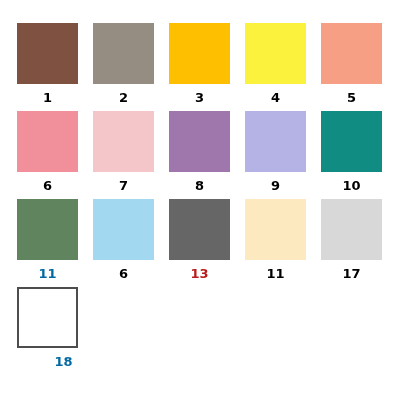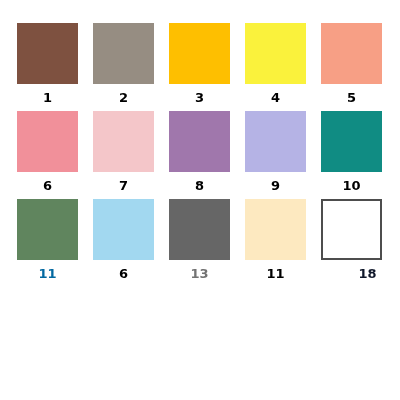--- a/index.html
+++ b/index.html
@@ -105,24 +105,28 @@
       <div class="swatch-cell">
         <div class="swatch-chip" style="background-color: rgb(96, 133, 94);"></div>
         <div class="swatch-label" style="color: #0369a1; text-align: right;">11</div>
       </div>
       <div class="swatch-cell">
         <div class="swatch-chip" style="background-color: rgb(162, 216, 240);"></div>
         <div class="swatch-label" style="color: rgb(0, 0, 0);">6</div>
       </div>
       <div class="swatch-cell">
         <div class="swatch-chip" style="background-color: rgb(102, 102, 102);"></div>
-        <div class="swatch-label" style="color: #737373;">13</div>
+        <div class="swatch-label" style="color: #b91c1c;">13</div>
       </div>
       <div class="swatch-cell">
         <div class="swatch-chip" style="background-color: rgb(253, 233, 192);"></div>
         <div class="swatch-label" style="color: rgb(0, 0, 0);">11</div>
       </div>
       <div class="swatch-cell">
+        <div class="swatch-chip" style="background-color: rgb(216, 216, 216);"></div>
+        <div class="swatch-label" style="color: rgb(0, 0, 0);">17</div>
+      </div>
+      <div class="swatch-cell">
         <div class="swatch-chip bordered" style="background-color: rgb(255, 255, 255); border-color: rgb(77, 77, 77);"></div>
-        <div class="swatch-label" style="color: #0f172a; margin-left: 32px;">18</div>
+        <div class="swatch-label" style="color: #0369a1; margin-left: 32px;">18</div>
       </div>
     </div>
 </div>
 
 </body></html>

